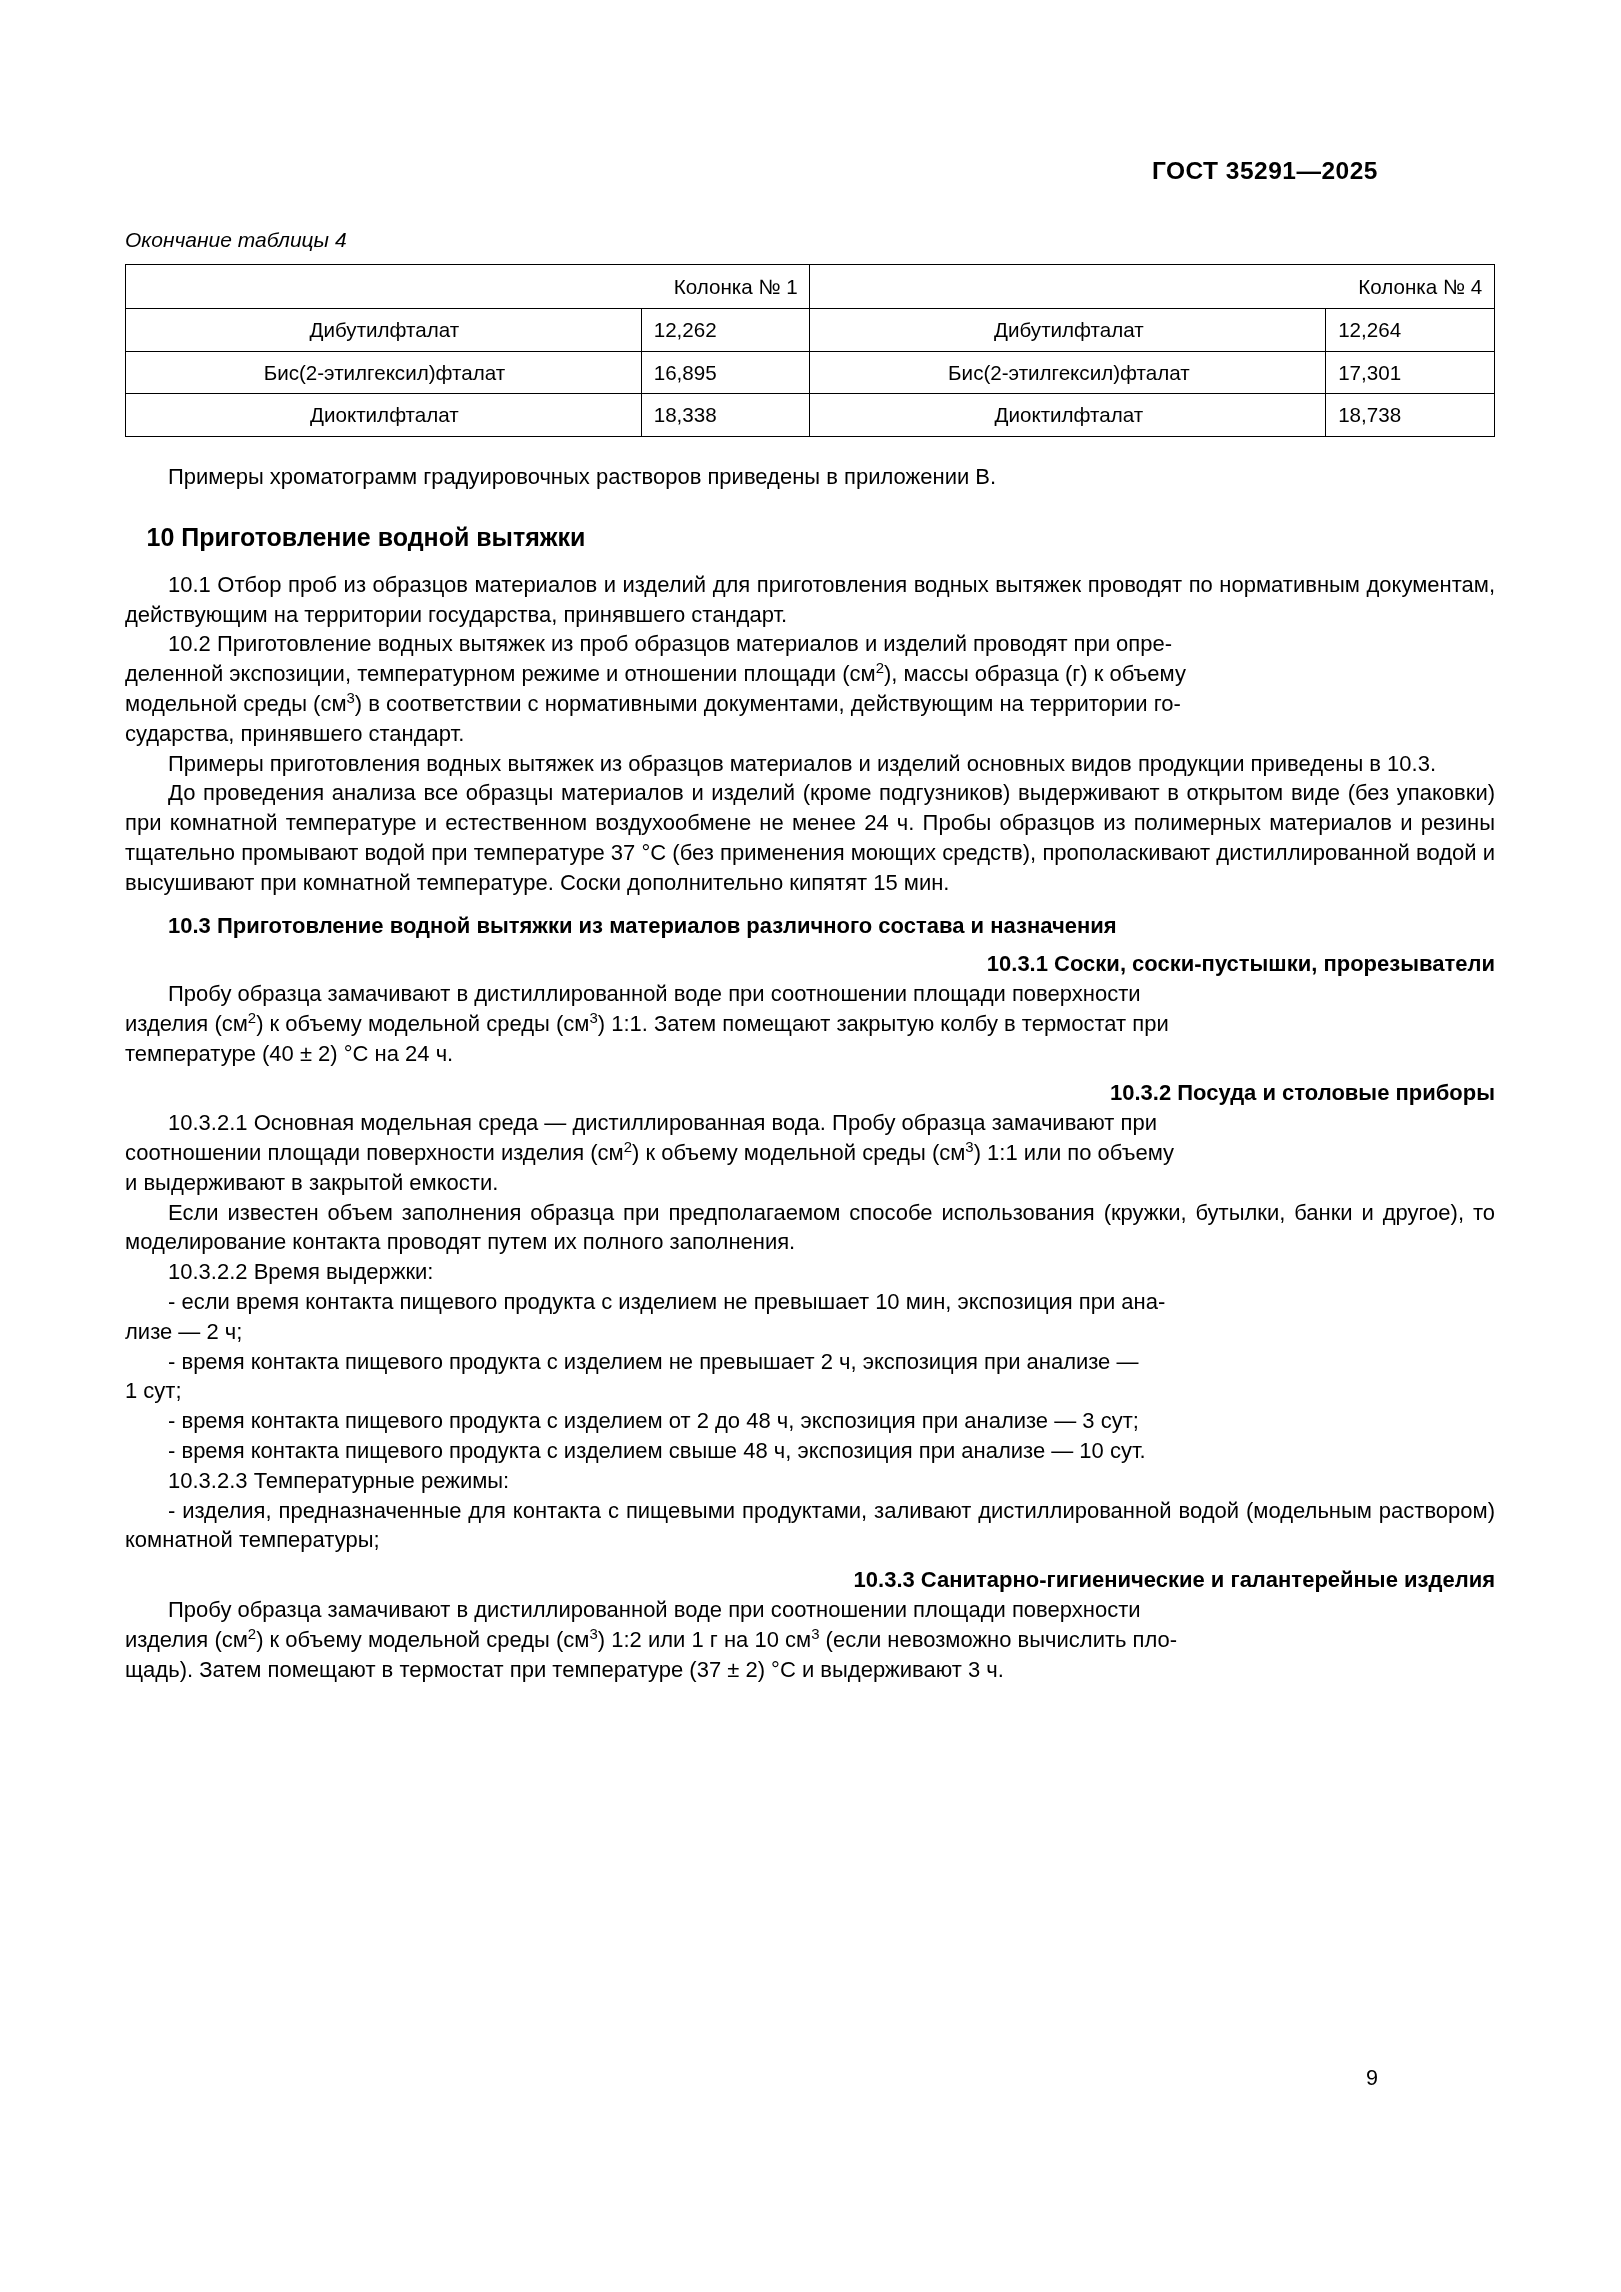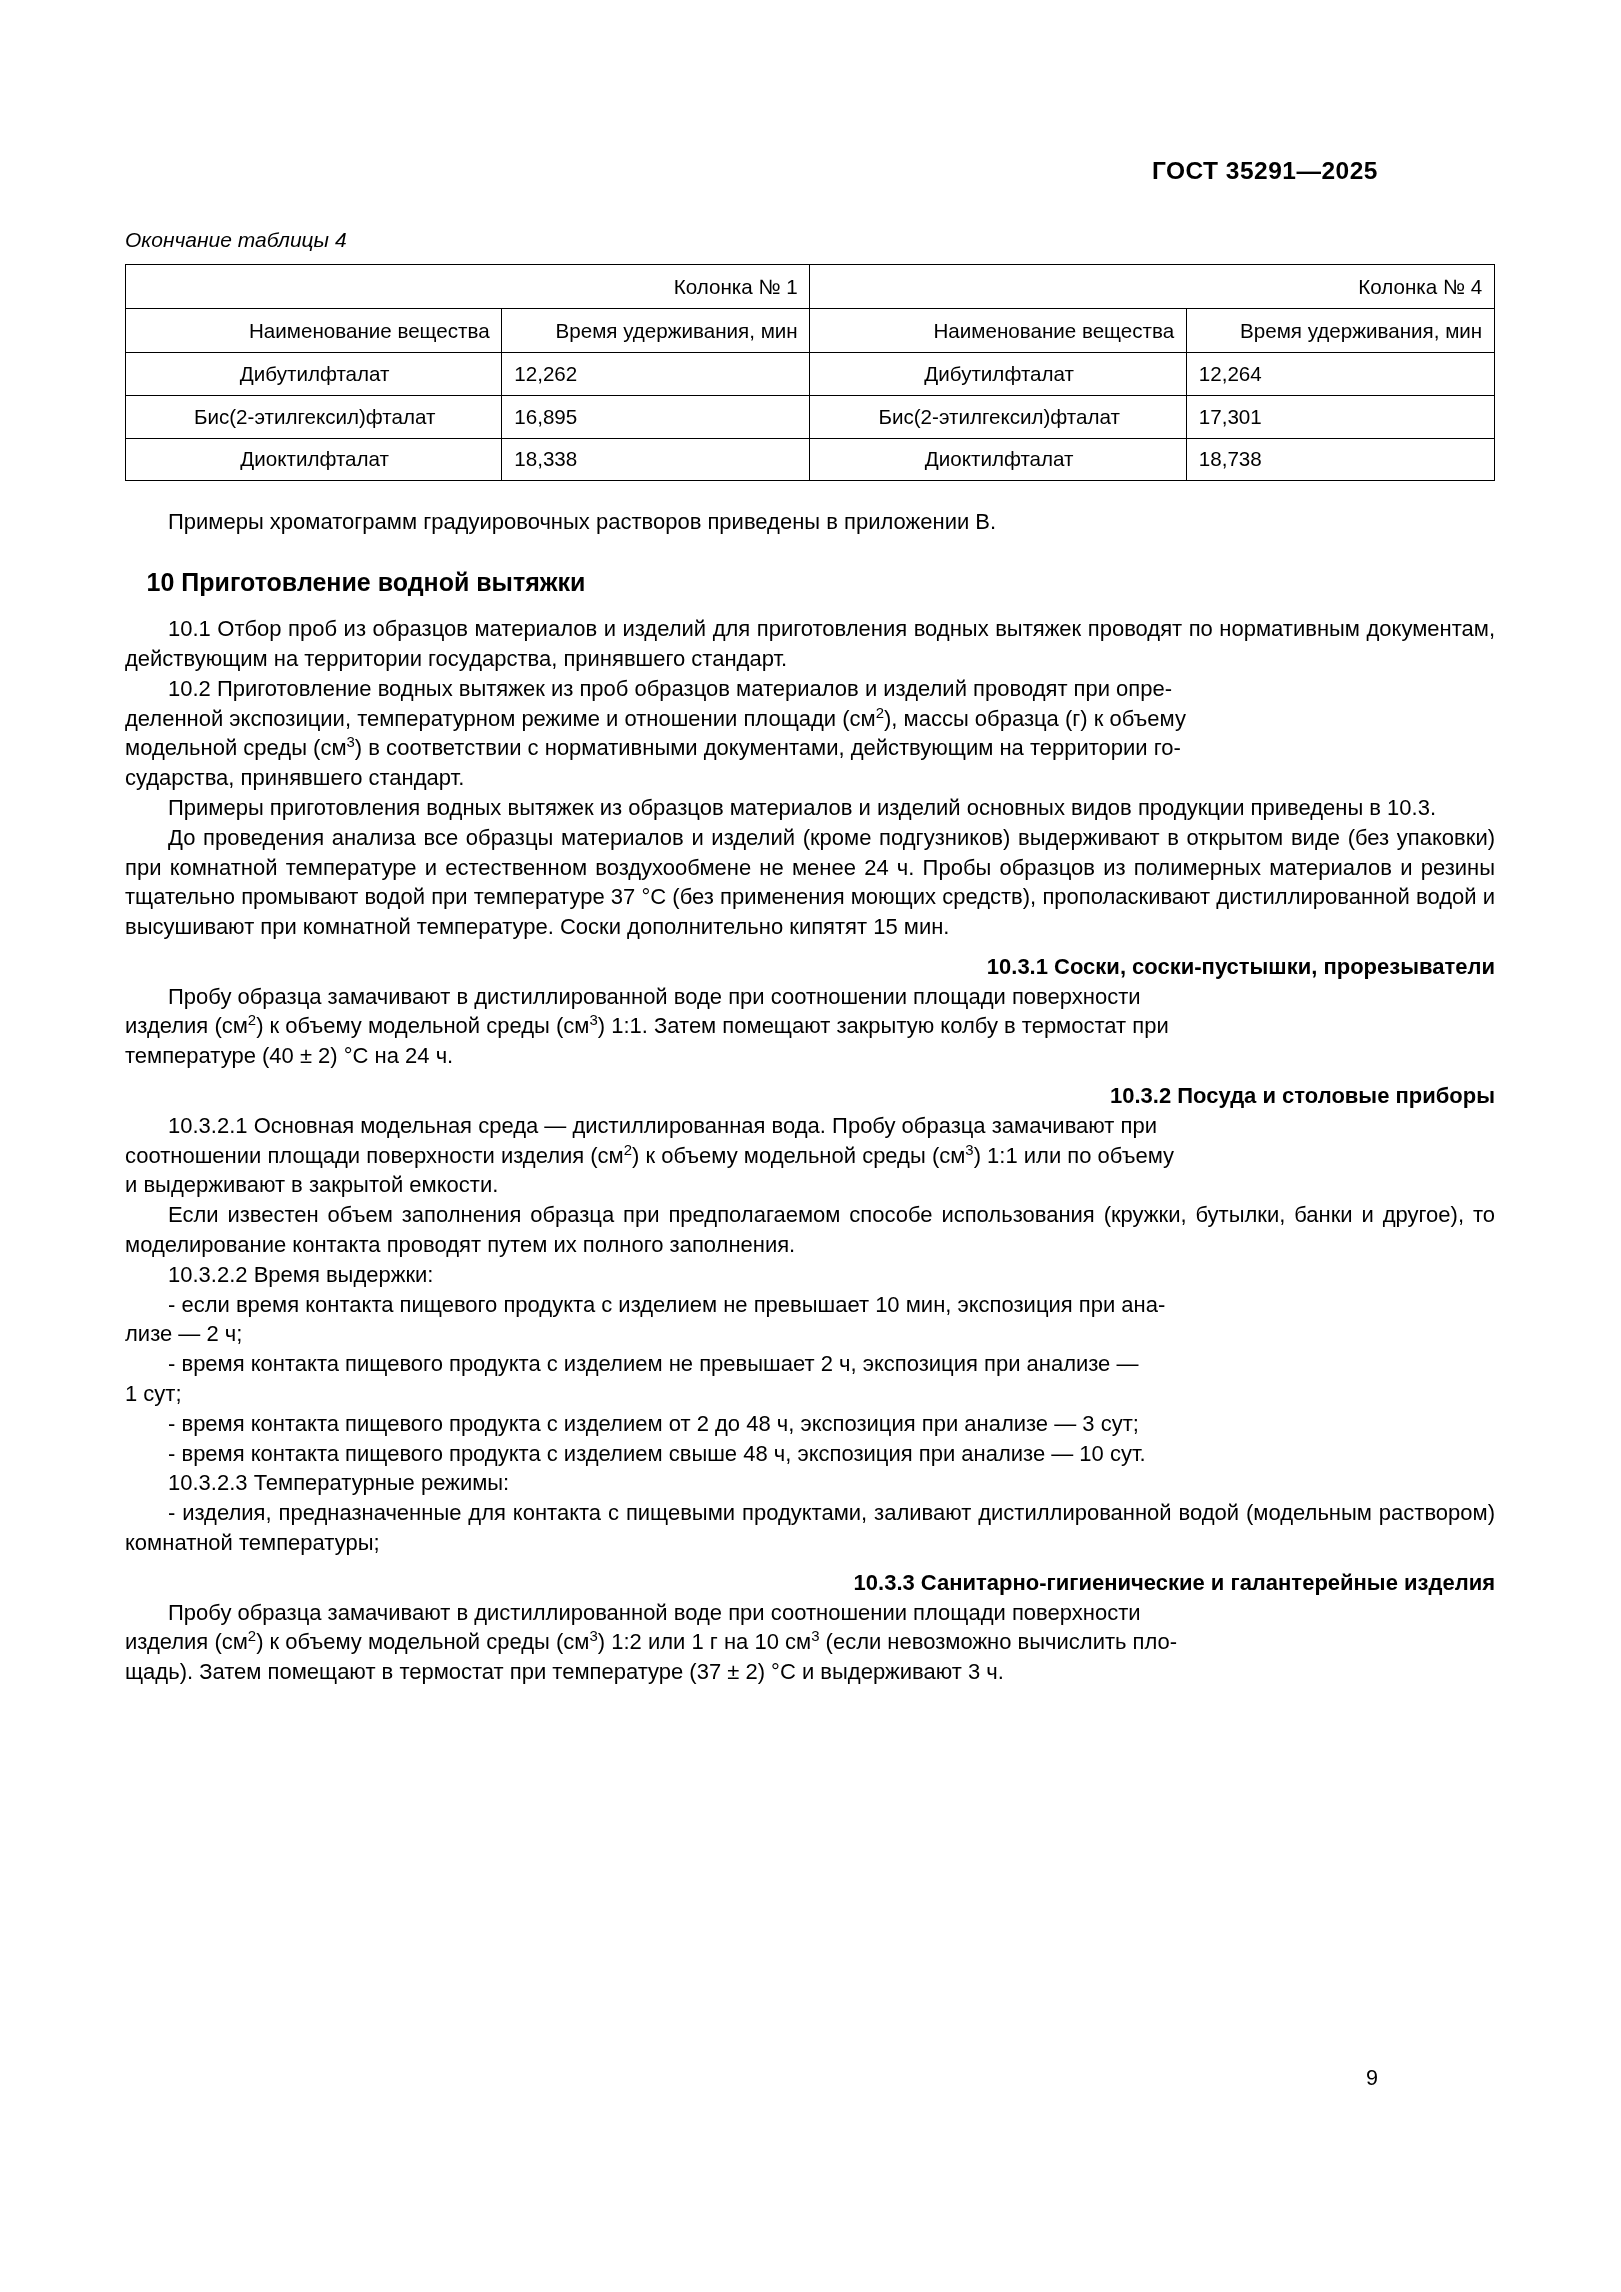--- a/index.html
+++ b/index.html
@@ -116,26 +116,20 @@
   <div class="content">
 
     <div class="table-caption">Окончание таблицы 4</div>
 
     <table class="data">
       <thead>
         <tr>
           <th colspan="2">Колонка № 1</th>
           <th colspan="2">Колонка № 4</th>
         </tr>
-        <tr>
-          <th class="col-name">Наименование вещества</th>
-          <th class="col-time">Время удерживания, мин</th>
-          <th class="col-name">Наименование вещества</th>
-          <th class="col-time">Время удерживания, мин</th>
-        </tr>
       </thead>
       <tbody>
         <tr>
           <td class="name">Дибутилфталат</td>
           <td class="value">12,262</td>
           <td class="name">Дибутилфталат</td>
           <td class="value">12,264</td>
         </tr>
         <tr>
           <td class="name">Бис(2-этилгексил)фталат</td>
@@ -164,20 +158,21 @@
       <p class="indent"><span>10.2  Приготовление водных вытяжек из проб образцов материалов и изделий проводят при опре-</span></p>
       <p><span>деленной экспозиции, температурном режиме и отношении площади (см</span><sup>2</sup><span>), массы образца (г) к объему</span></p>
       <p><span>модельной среды (см</span><sup>3</sup><span>) в соответствии с нормативными документами, действующим на территории го-</span></p>
       <p>сударства, принявшего стандарт.</p>
 
       <p class="indent">Примеры приготовления водных вытяжек из образцов материалов и изделий основных видов продукции приведены в 10.3.</p>
 
       <p class="indent">До проведения анализа все образцы материалов и изделий (кроме подгузников) выдерживают в открытом виде (без упаковки) при комнатной температуре и естественном воздухообмене не менее 24 ч. Пробы образцов из полимерных материалов и резины тщательно промывают водой при температуре 37 °С (без применения моющих средств), прополаскивают дистиллированной водой и высушивают при комнатной температуре. Соски дополнительно кипятят 15 мин.</p>
     </div>
 
+    <h3 class="subsection">10.3  Приготовление водной вытяжки из материалов различного состава и назначения</h3>
 
     <h4 class="subsub">10.3.1  Соски, соски-пустышки, прорезыватели</h4>
     <div class="para-block">
       <p class="indent">Пробу образца замачивают в дистиллированной воде при соотношении площади поверхности</p>
       <p><span>изделия (см</span><sup>2</sup><span>) к объему модельной среды (см</span><sup>3</sup><span>) 1:1. Затем помещают закрытую колбу в термостат при</span></p>
       <p>температуре (40 ± 2) °С на 24 ч.</p>
     </div>
 
     <h4 class="subsub">10.3.2  Посуда и столовые приборы</h4>
     <div class="para-block">

